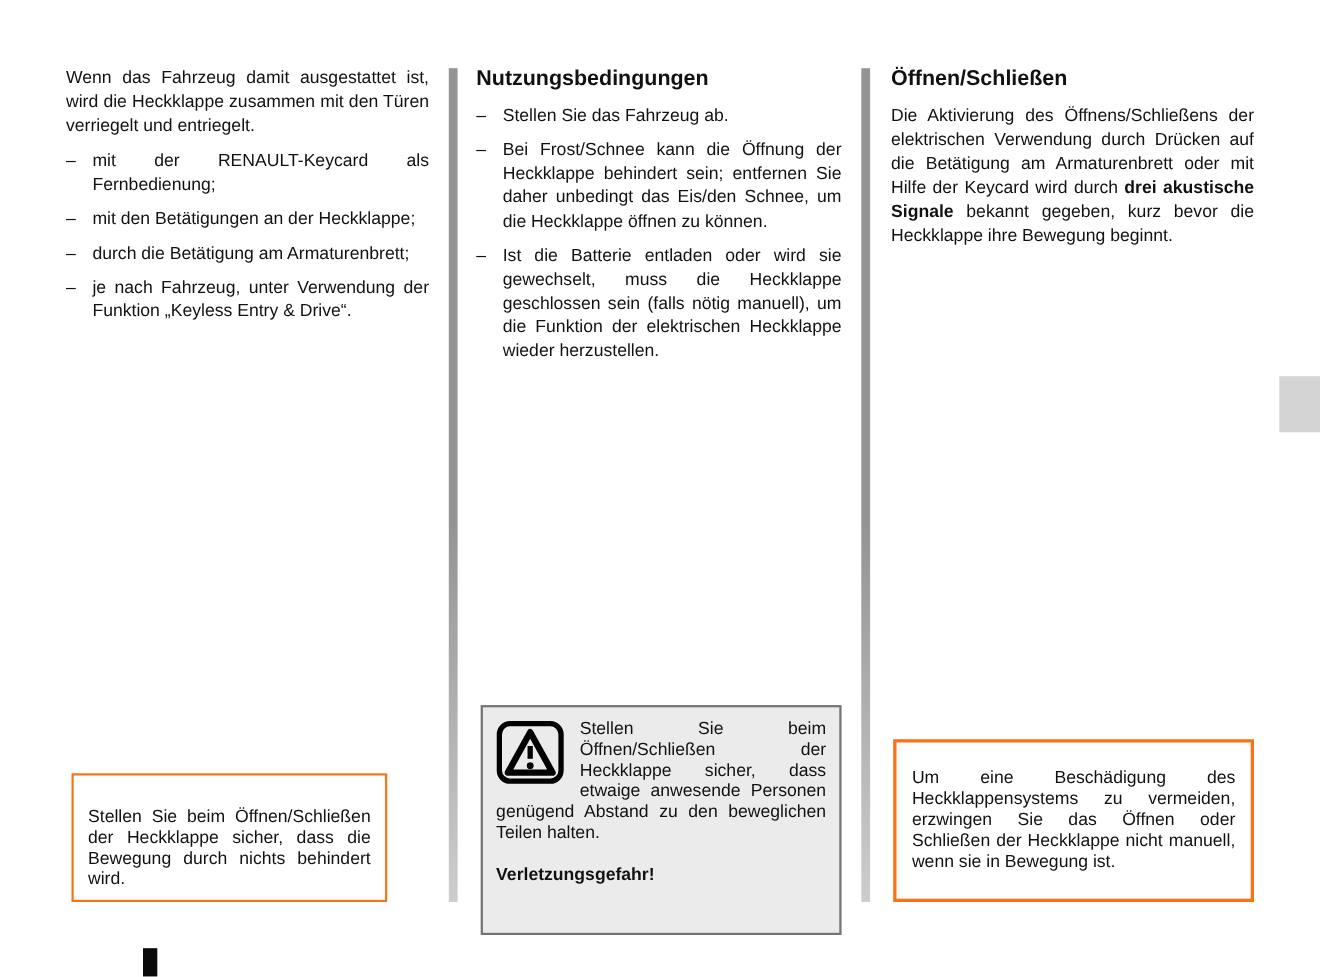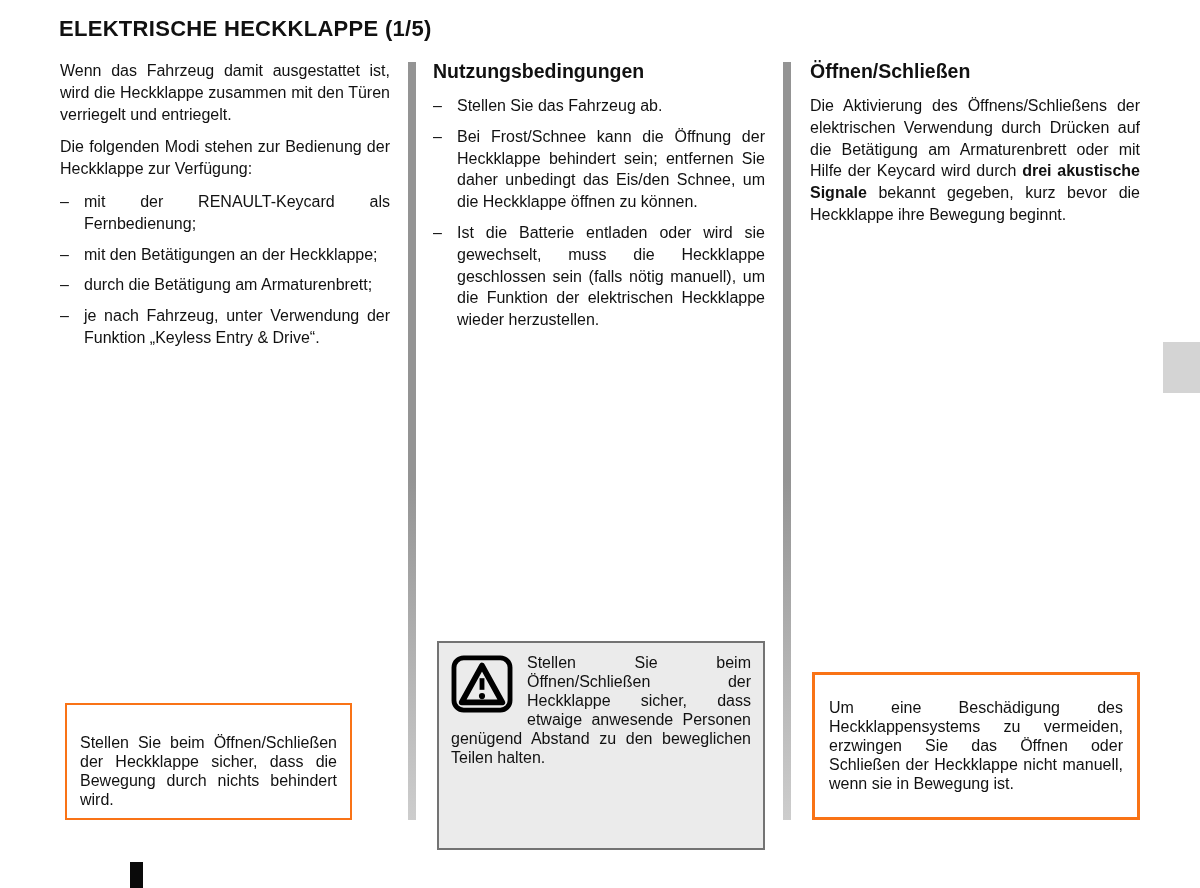--- a/index.html
+++ b/index.html
@@ -65,25 +65,23 @@
   .spine-mark {
     position:absolute; left:130px; top:862px; width:13px; height:26px;
     background:#0a0a0a;
   }
 </style>
 </head>
 <body>
 
 <div class="page">
 
-  <h1 class="page-title">ELEKTRISCHE HECKKLAPPE (1/5)</h1>
 
   <div class="col col-left">
     <p>Wenn das Fahrzeug damit ausgestattet ist, wird die Heckklappe zusammen mit den Türen verriegelt und entriegelt.</p>
-    <p>Die folgenden Modi stehen zur Bedienung der Heckklappe zur Verfügung:</p>
     <div class="li">
       <span class="dash">–</span>
       <span class="txt">mit der RENAULT-Keycard als Fernbedienung;</span>
     </div>
     <div class="li">
       <span class="dash">–</span>
       <span class="txt">mit den Betätigungen an der Heckklappe;</span>
     </div>
     <div class="li">
       <span class="dash">–</span>
@@ -127,20 +125,21 @@
   <div class="warning-box">
     <span class="warn-icon">
       <svg viewBox="0 0 64 60" xmlns="http://www.w3.org/2000/svg" aria-hidden="true">
         <rect x="3" y="3" width="58" height="54" rx="10" ry="10" fill="none" stroke="#000" stroke-width="5"></rect>
         <path d="M32 11 L53 49 L11 49 Z" fill="none" stroke="#000" stroke-width="6" stroke-linejoin="round"></path>
         <rect x="29.5" y="24" width="5" height="12" fill="#000"></rect>
         <circle cx="32" cy="42.5" r="3.2" fill="#000"></circle>
       </svg>
     </span>
     <p>Stellen Sie beim Öffnen/Schließen der Heckklappe sicher, dass etwaige anwesende Personen genügend Abstand zu den beweglichen Teilen halten.</p>
+    <p class="warning-emphasis">Verletzungsgefahr!</p>
   </div>
 
   <div class="note-box box-right">
     <p>Um eine Beschädigung des Heckklappensystems zu vermeiden, erzwingen Sie das Öffnen oder Schließen der Heckklappe nicht manuell, wenn sie in Bewegung ist.</p>
   </div>
 
   <div class="side-tab"></div>
 
 
   <div class="spine-mark"></div>

